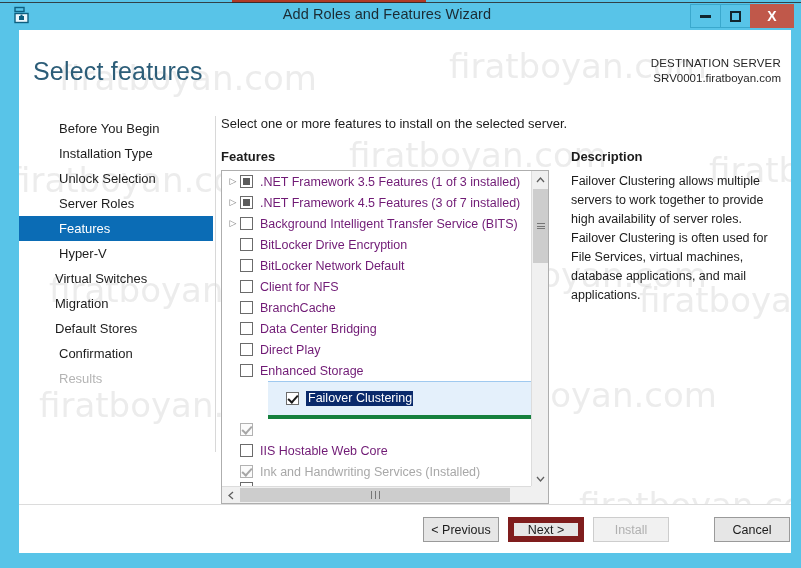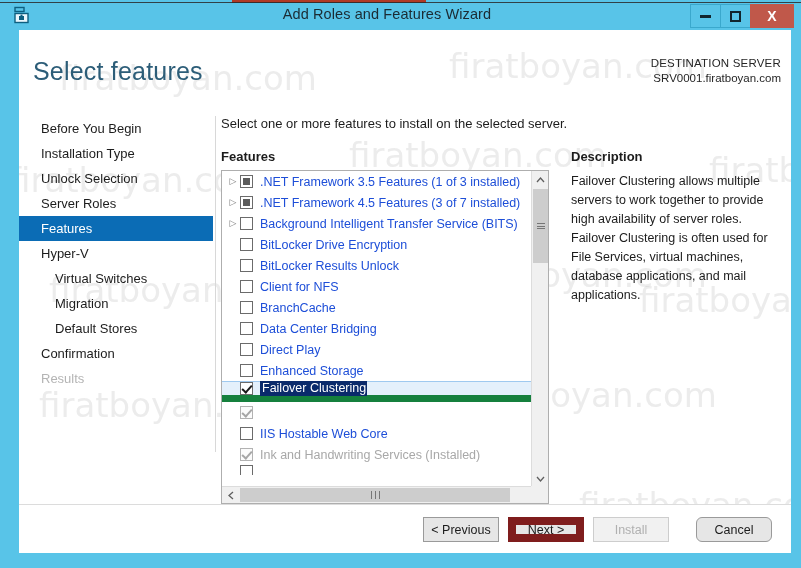--- a/index.html
+++ b/index.html
@@ -92,21 +92,21 @@
   #dest-label { letter-spacing: .2px; }
   #dest-server { }
 
   
   #nav {
     position: absolute; left: 0px; top: 86px;
     width: 194px; height: 400px;
   }
   .nav-item {
     height: 25px; line-height: 25px;
-    padding-left: 22px;
+    padding-left: 40px;
     font-size: 13px; color: #1c1c1c;
     white-space: nowrap;
     cursor: default;
   }
   .nav-item.indent { padding-left: 36px; }
   .nav-item.selected {
     background: #0b6cb5; color: #ffffff;
   }
   .nav-item.disabled { color: #b4b4b4; }
 
@@ -156,22 +156,23 @@
     position: relative;
     height: 21px;
     display: flex; align-items: center;
     padding-left: 4px;
     white-space: nowrap;
     cursor: default;
   }
   .frow.selected {
     background: #e4f0fb;
     border-top: 1px solid #9fc9ef;
-    border-bottom: 7px solid #15803d;
-    height: 21px;
+    border-bottom: 4px solid #15803d;
+    height: 38px;
+    margin-left: 46px;
   }
   .twisty {
     width: 14px; flex: 0 0 14px;
     font-size: 9px; color: #7d7d7d;
     text-align: center; line-height: 21px;
   }
   .cbox {
     width: 13px; height: 13px; flex: 0 0 13px;
     border: 1px solid #6b6b6b;
     background: #ffffff;
@@ -187,21 +188,21 @@
     content: ""; position: absolute;
     left: 3px; top: 0px;
     width: 4px; height: 8px;
     border: solid #1a1a1a;
     border-width: 0 2px 2px 0;
     transform: rotate(42deg);
   }
   .cbox.dim { border-color: #b2b2b2; background: #fbfbfb; }
   .cbox.dim.on::after { border-color: #a6a6a6; }
   .flabel {
-    font-size: 12.5px; color: #1d4ed8;
+    font-size: 12.5px; color: #701a75;
   }
   .flabel.dim { color: #a8a8a8; }
   .flabel.hl {
     background: #0a2a6b; color: #ffffff;
     padding: 0 1px 1px 2px;
   }
   .frow.clipped { height: 10px; overflow: hidden; align-items: flex-start; }
   .frow.clipped .cbox { margin-top: 0px; }
 
   
@@ -265,27 +266,27 @@
     border: 1px solid #9a9a9a;
     background: #e6e6e6;
     font-size: 12.5px; color: #1c1c1c;
     font-family: "Liberation Sans", sans-serif;
     display: flex; align-items: center; justify-content: center;
     cursor: default;
   }
   #btn-previous { left: 404px; }
   #btn-next {
     left: 489px;
-    border: 8px solid #7f1d1d;
+    border: 6px solid #7f1d1d;
   }
   #btn-install {
     left: 574px;
     color: #b0b0b0; border-color: #cdcdcd; background: #f1f1f1;
   }
-  #btn-cancel { left: 677px; border-radius: 6px; }
+  #btn-cancel { left: 695px; }
 
   
   .wm {
     position: absolute;
     color: rgba(120,120,120,0.14);
     font-size: 34px;
     font-family: "DejaVu Sans", sans-serif;
     white-space: nowrap;
     pointer-events: none;
     user-select: none;
@@ -393,21 +394,21 @@
               <span class="flabel">Background Intelligent Transfer Service (BITS)</span>
             </div>
             <div class="frow">
               <div class="twisty"></div>
               <div class="cbox"></div>
               <span class="flabel">BitLocker Drive Encryption</span>
             </div>
             <div class="frow">
               <div class="twisty"></div>
               <div class="cbox"></div>
-              <span class="flabel">BitLocker Results Unlock</span>
+              <span class="flabel">BitLocker Network Default</span>
             </div>
             <div class="frow">
               <div class="twisty"></div>
               <div class="cbox"></div>
               <span class="flabel">Client for NFS</span>
             </div>
             <div class="frow">
               <div class="twisty"></div>
               <div class="cbox"></div>
               <span class="flabel">BranchCache</span>

